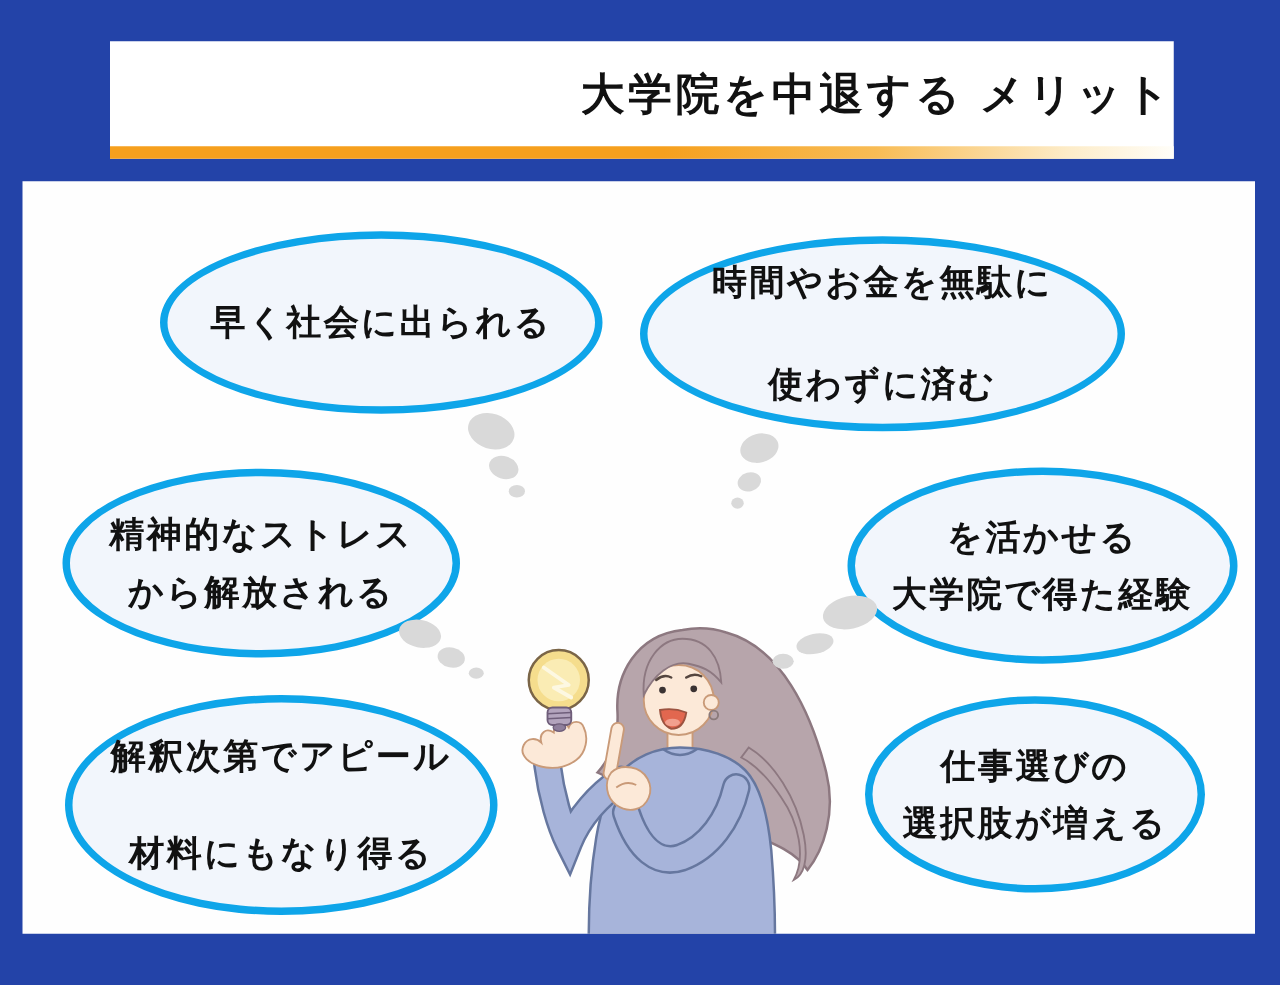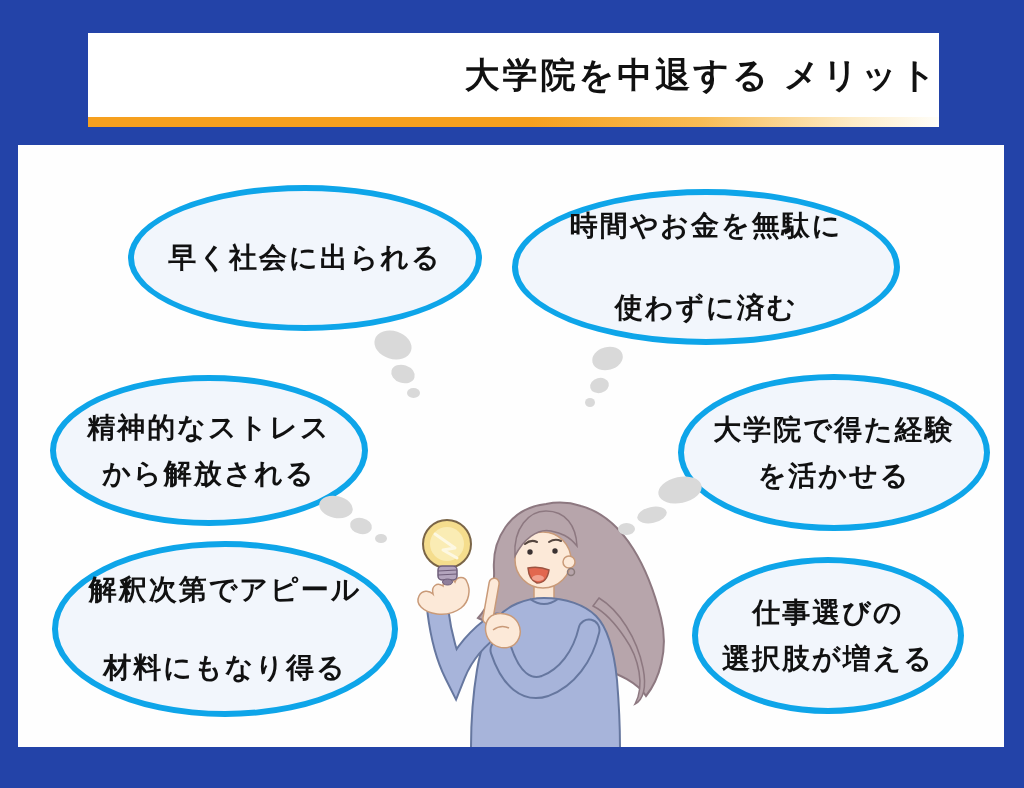--- a/index.html
+++ b/index.html
@@ -76,25 +76,25 @@
       <div class="bubble-line">時間やお金を無駄に</div>
       <div class="bubble-line">使わずに済む</div>
     </div>
 
     <div class="bubble b-mid-left" style="left:32px;top:230px;">
       <div class="bubble-line">精神的なストレス</div>
       <div class="bubble-line">から解放される</div>
     </div>
 
     <div class="bubble b-mid-right" style="left:660px;top:229px;">
+      <div class="bubble-line">を活かせる</div>
       <div class="bubble-line">大学院で得た経験</div>
-      <div class="bubble-line">を活かせる</div>
     </div>
 
-    <div class="bubble b-bottom-left" style="left:34px;top:396px;gap:32px;">
+    <div class="bubble b-bottom-left" style="left:34px;top:411px;gap:32px;">
       <div class="bubble-line">解釈次第でアピール</div>
       <div class="bubble-line">材料にもなり得る</div>
     </div>
 
     <div class="bubble b-bottom-right" style="left:674px;top:412px;">
       <div class="bubble-line">仕事選びの</div>
       <div class="bubble-line">選択肢が増える</div>
     </div>
 
     <div class="dot" style="left:356px;top:186px;width:38px;height:28px;transform:rotate(18deg);"></div>

